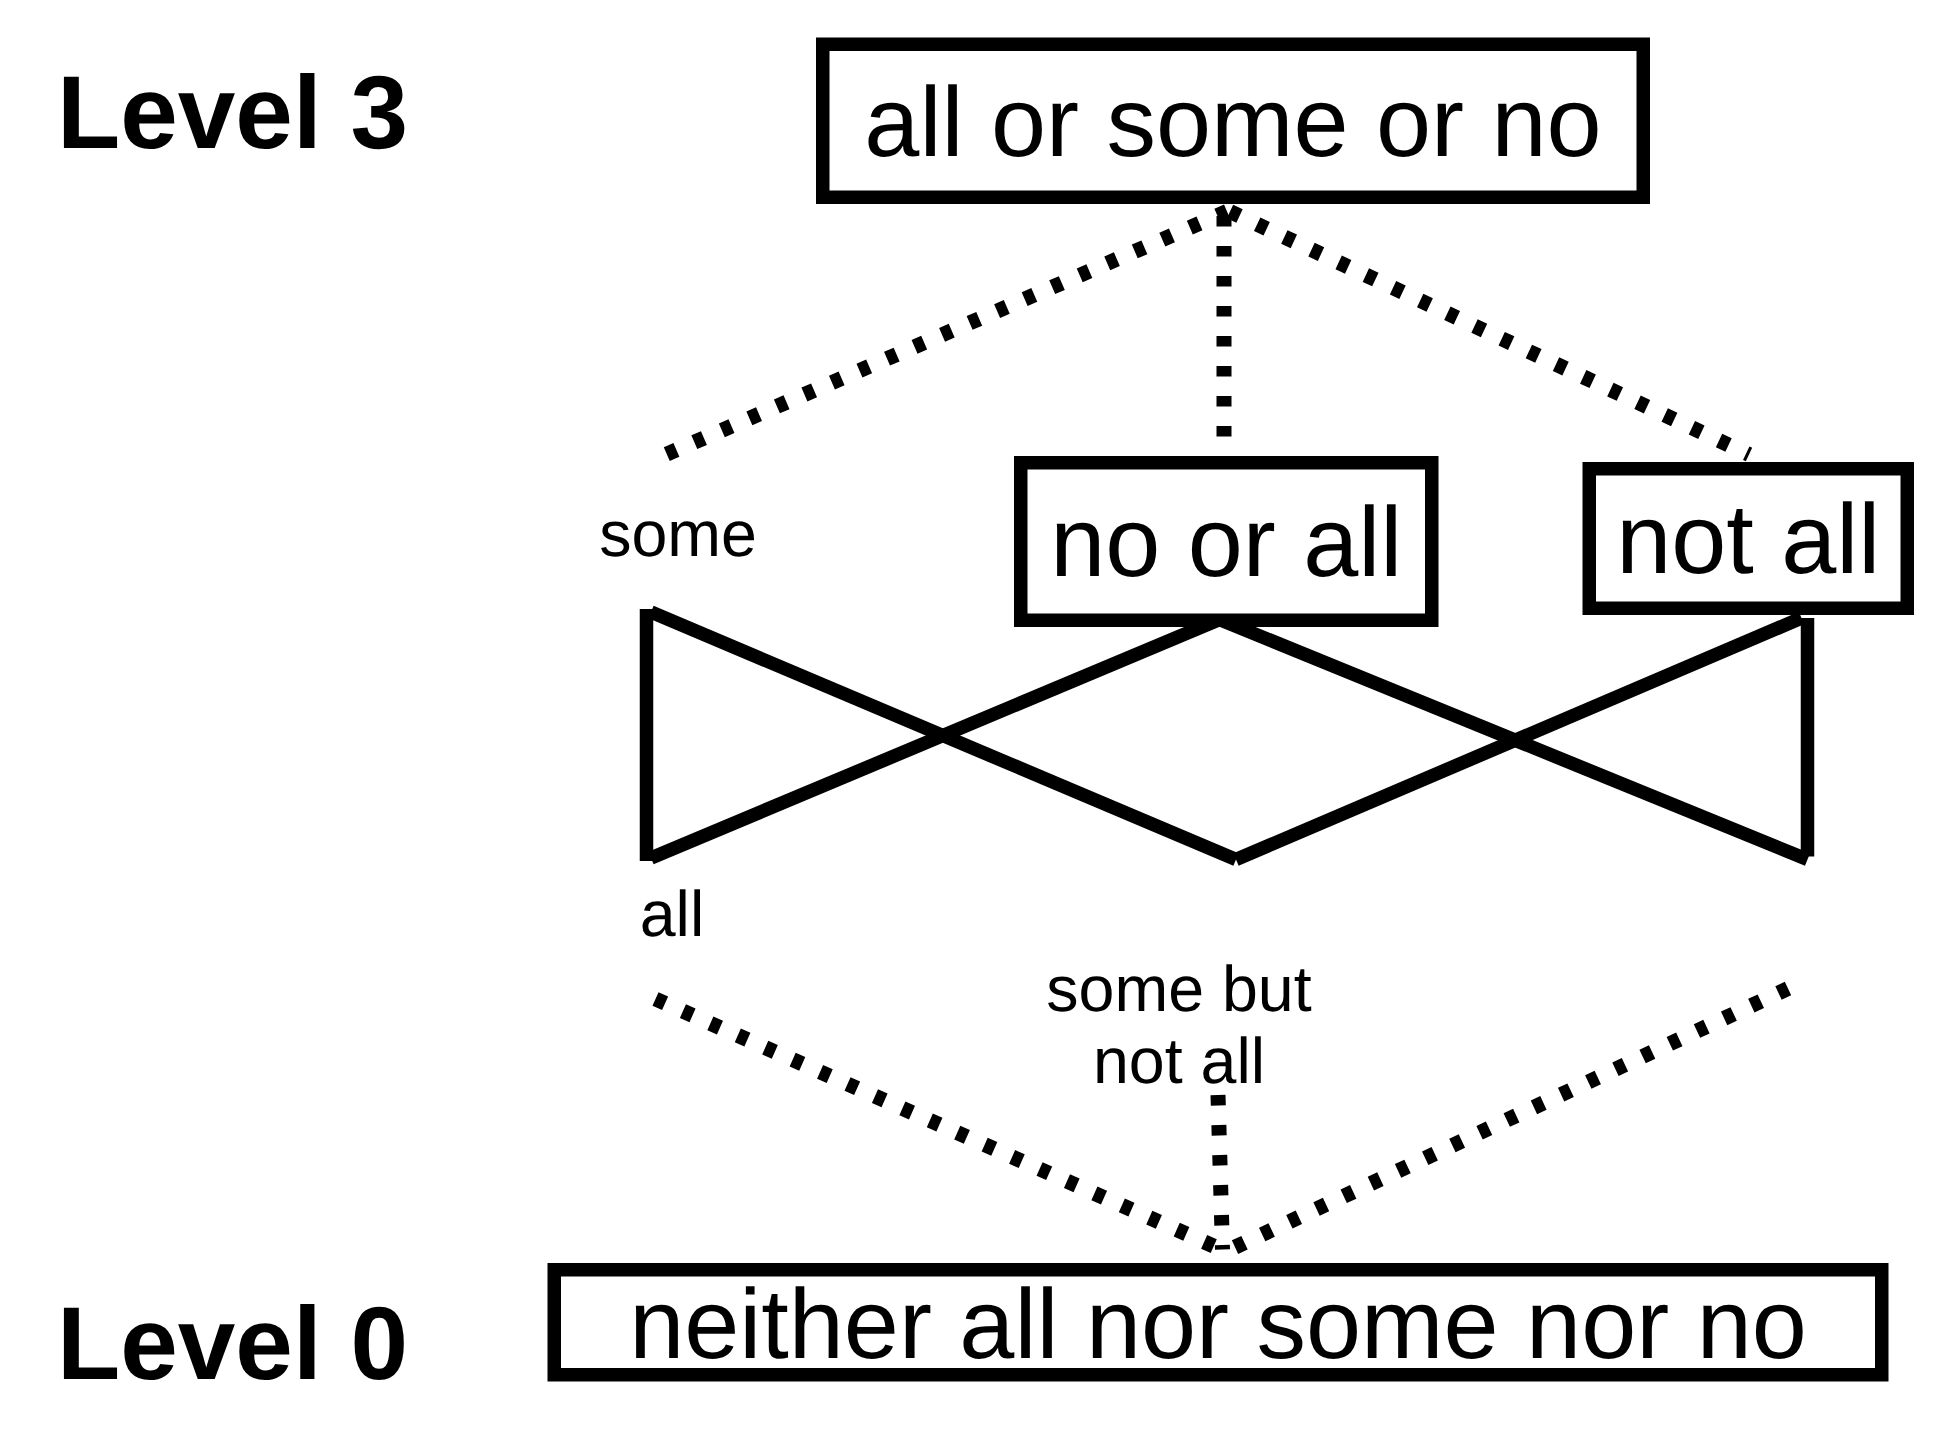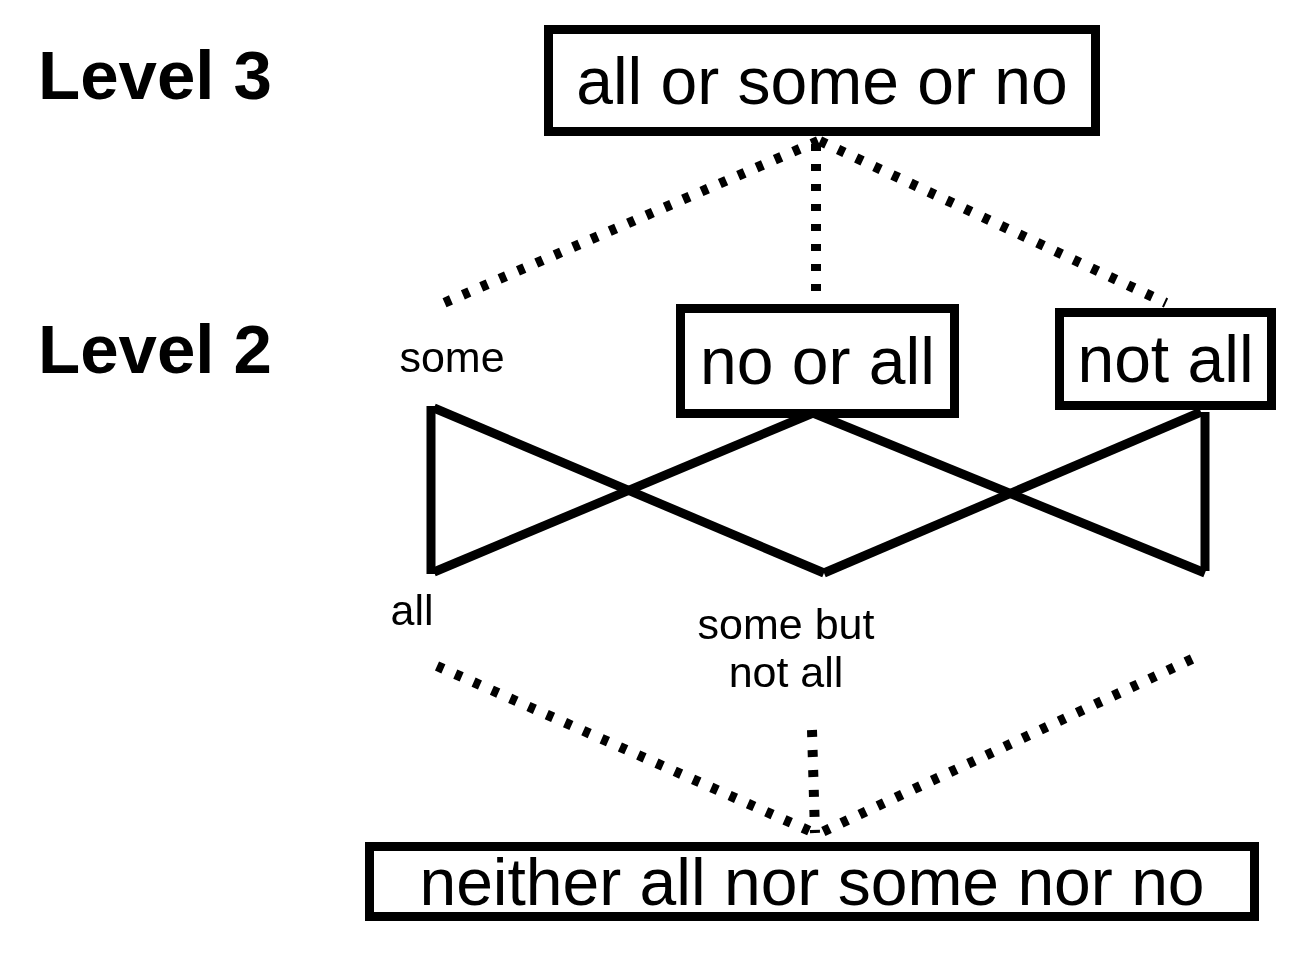--- a/index.html
+++ b/index.html
@@ -44,39 +44,39 @@
       <line x1="1205" y1="412" x2="1205" y2="571" class="solid" stroke="#000000"></line>
       <line x1="818" y1="141" x2="437" y2="306" class="dotted" stroke="#000000"></line>
       <line x1="816" y1="144" x2="816" y2="302" class="dotted" stroke="#000000"></line>
       <line x1="820" y1="141" x2="1166" y2="303" class="dotted" stroke="#000000"></line>
       <line x1="437" y1="666" x2="812" y2="832" class="dotted" stroke="#000000"></line>
       <line x1="812" y1="730" x2="815" y2="833" class="dotted" stroke="#000000"></line>
       <line x1="1192" y1="659" x2="820" y2="833" class="dotted" stroke="#000000"></line>
     </svg>
 
   <div class="lvl" style="top:75px">Level 3</div>
-  <div class="lvl" style="top:349px">Level 2</div>
+  <div class="lvl" style="top:896px">Level 0</div>
 
   <div class="nodebox" style="left:544px;top:25px;width:556px;height:111px">
     <span>all or some or no</span>
   </div>
 
   <div class="nodetext" style="left:452px;top:357px">some</div>
 
   <div class="nodebox" style="left:676px;top:304px;width:283px;height:114px">
     <span>no or all</span>
   </div>
 
   <div class="nodebox" style="left:1055px;top:308px;width:221px;height:102px">
     <span>not all</span>
   </div>
 
-  <div class="nodetext" style="left:412px;top:610px">all</div>
+  <div class="nodetext" style="left:448px;top:610px">all</div>
 
-  <div class="nodetext" style="left:786px;top:648px">
+  <div class="nodetext" style="left:786px;top:684px">
     <div>some but</div>
     <div>not all</div>
   </div>
 
 
   <div class="nodebox" style="left:365px;top:842px;width:894px;height:79px">
     <span>neither all nor some nor no</span>
   </div>
 
 </div>

